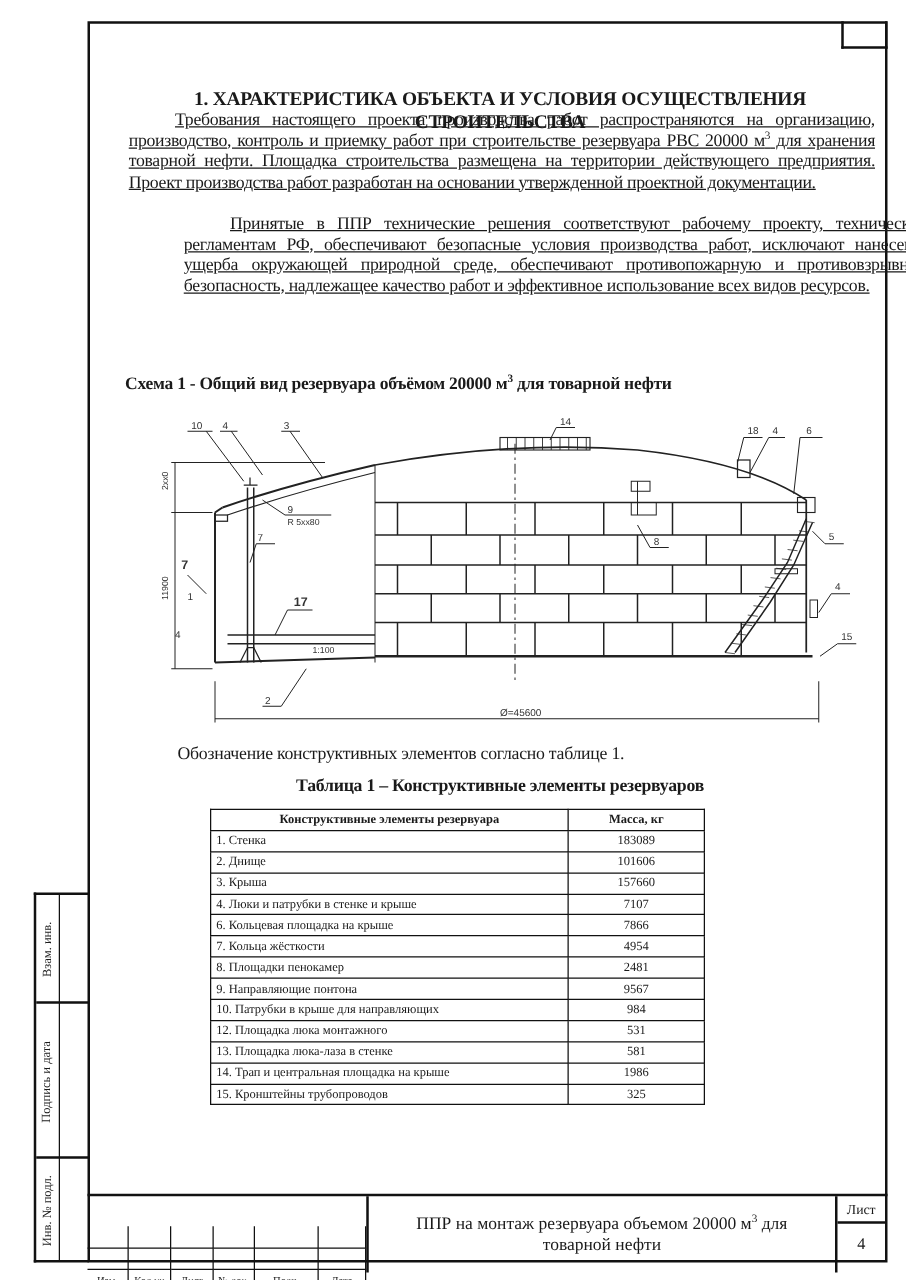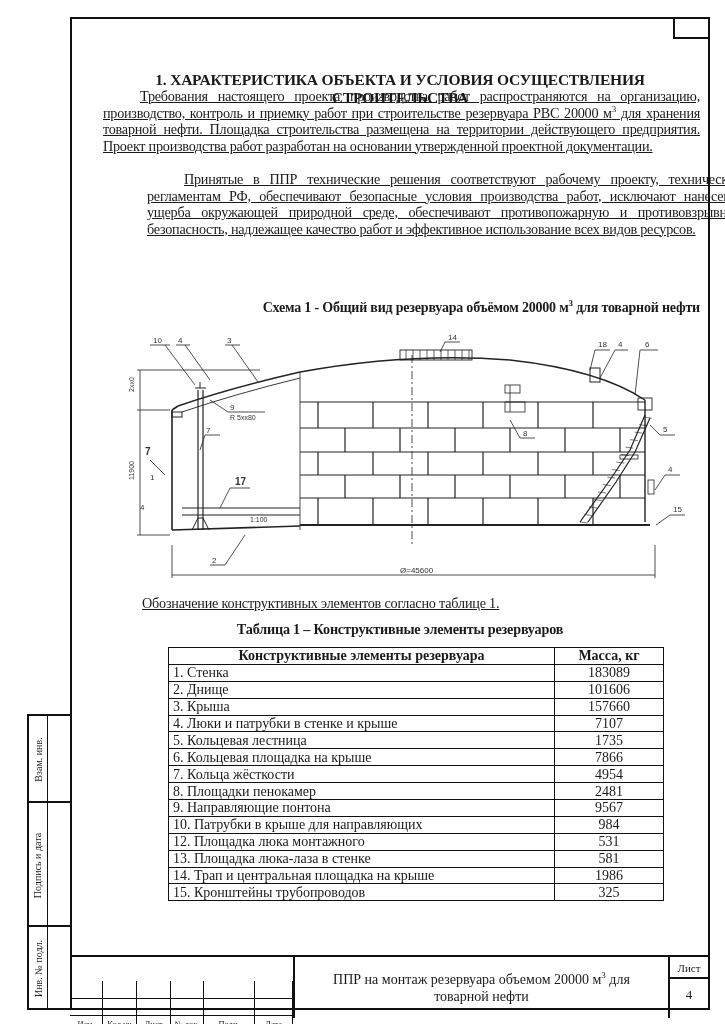--- a/index.html
+++ b/index.html
@@ -5,25 +5,25 @@
   html, body { margin: 0; padding: 0; background: #ffffff; }
   body { width: 725px; height: 1024px; position: relative; overflow: hidden; font-family: "Liberation Serif", "DejaVu Serif", serif; color: #1a1a1a; }
   .frame { position: absolute; left: 70px; top: 17px; width: 640px; height: 993px; border: 2px solid #111; box-sizing: border-box; }
   .corner-box { position: absolute; left: 673px; top: 17px; width: 37px; height: 22px; border: 2px solid #111; border-top: none; box-sizing: border-box; }
   .heading { position: absolute; left: 100px; width: 600px; top: 42px; text-align: center; font-weight: bold; font-size: 15.5px; line-height: 18px; letter-spacing: -0.2px; margin-top: 29px; }
   .para { position: absolute; left: 103px; width: 597px; font-size: 14.2px; line-height: 16.5px; text-align: justify; letter-spacing: -0.25px; text-decoration: underline; }
   .para .indent { display: inline-block; width: 37px; }
   .p1 { top: 88px; }
   .p2 { top: 171px; margin-left: 44px; }
   sup { font-size: 9px; line-height: 0; }
-  .caption { position: absolute; left: 100px; width: 600px; top: 300px; text-align: right; font-weight: bold; font-size: 14px; letter-spacing: -0.2px; }
+  .caption { position: absolute; left: 100px; width: 600px; top: 300px; text-align: left; font-weight: bold; font-size: 14px; letter-spacing: -0.2px; }
   .drawing { position: absolute; left: 110px; top: 330px; width: 590px; height: 260px; }
-  .note { position: absolute; left: 142px; top: 595px; font-size: 14.2px; letter-spacing: -0.2px; text-decoration: underline; }
+  .note { position: absolute; left: 142px; top: 595px; font-size: 14.2px; letter-spacing: -0.2px; }
   .table-title { position: absolute; left: 100px; width: 600px; top: 621px; text-align: center; font-weight: bold; font-size: 14.2px; letter-spacing: -0.2px; }
-  table.spec { position: absolute; left: 168px; top: 647px; width: 496px; border-collapse: collapse; font-size: 14px; }
+  table.spec { position: absolute; left: 168px; top: 647px; width: 396px; border-collapse: collapse; font-size: 10px; }
   table.spec td, table.spec th { border: 1.5px solid #111; padding: 0 4px; height: 15.9px; line-height: 15px; }
   table.spec th { font-weight: bold; text-align: center; }
   table.spec td.val { text-align: center; width: 100px; }
   table.spec col.c2 { width: 106px; }
   
   .side { position: absolute; left: 27px; top: 714px; width: 44px; height: 296px; border: 2px solid #111; border-right: none; box-sizing: border-box; }
   .side .col1 { position: absolute; left: 0; top: 0; width: 18px; height: 100%; border-right: 1.5px solid #111; }
   .side .cell { position: absolute; left: 0; width: 42px; border-bottom: 2px solid #111; box-sizing: border-box; }
   .side .lbl { position: absolute; left: 0; width: 18px; display: flex; align-items: center; justify-content: center; }
   .side .lbl span { transform: rotate(-90deg); white-space: nowrap; font-size: 10px; }
@@ -257,24 +257,20 @@
       </tr>
       <tr>
         <td>3. Крыша</td>
         <td class="val">157660</td>
       </tr>
       <tr>
         <td>4. Люки и патрубки в стенке и крыше</td>
         <td class="val">7107</td>
       </tr>
       <tr>
-        <td>5. Кольцевая лестница</td>
-        <td class="val">1735</td>
-      </tr>
-      <tr>
         <td>6. Кольцевая площадка на крыше</td>
         <td class="val">7866</td>
       </tr>
       <tr>
         <td>7. Кольца жёсткости</td>
         <td class="val">4954</td>
       </tr>
       <tr>
         <td>8. Площадки пенокамер</td>
         <td class="val">2481</td>

